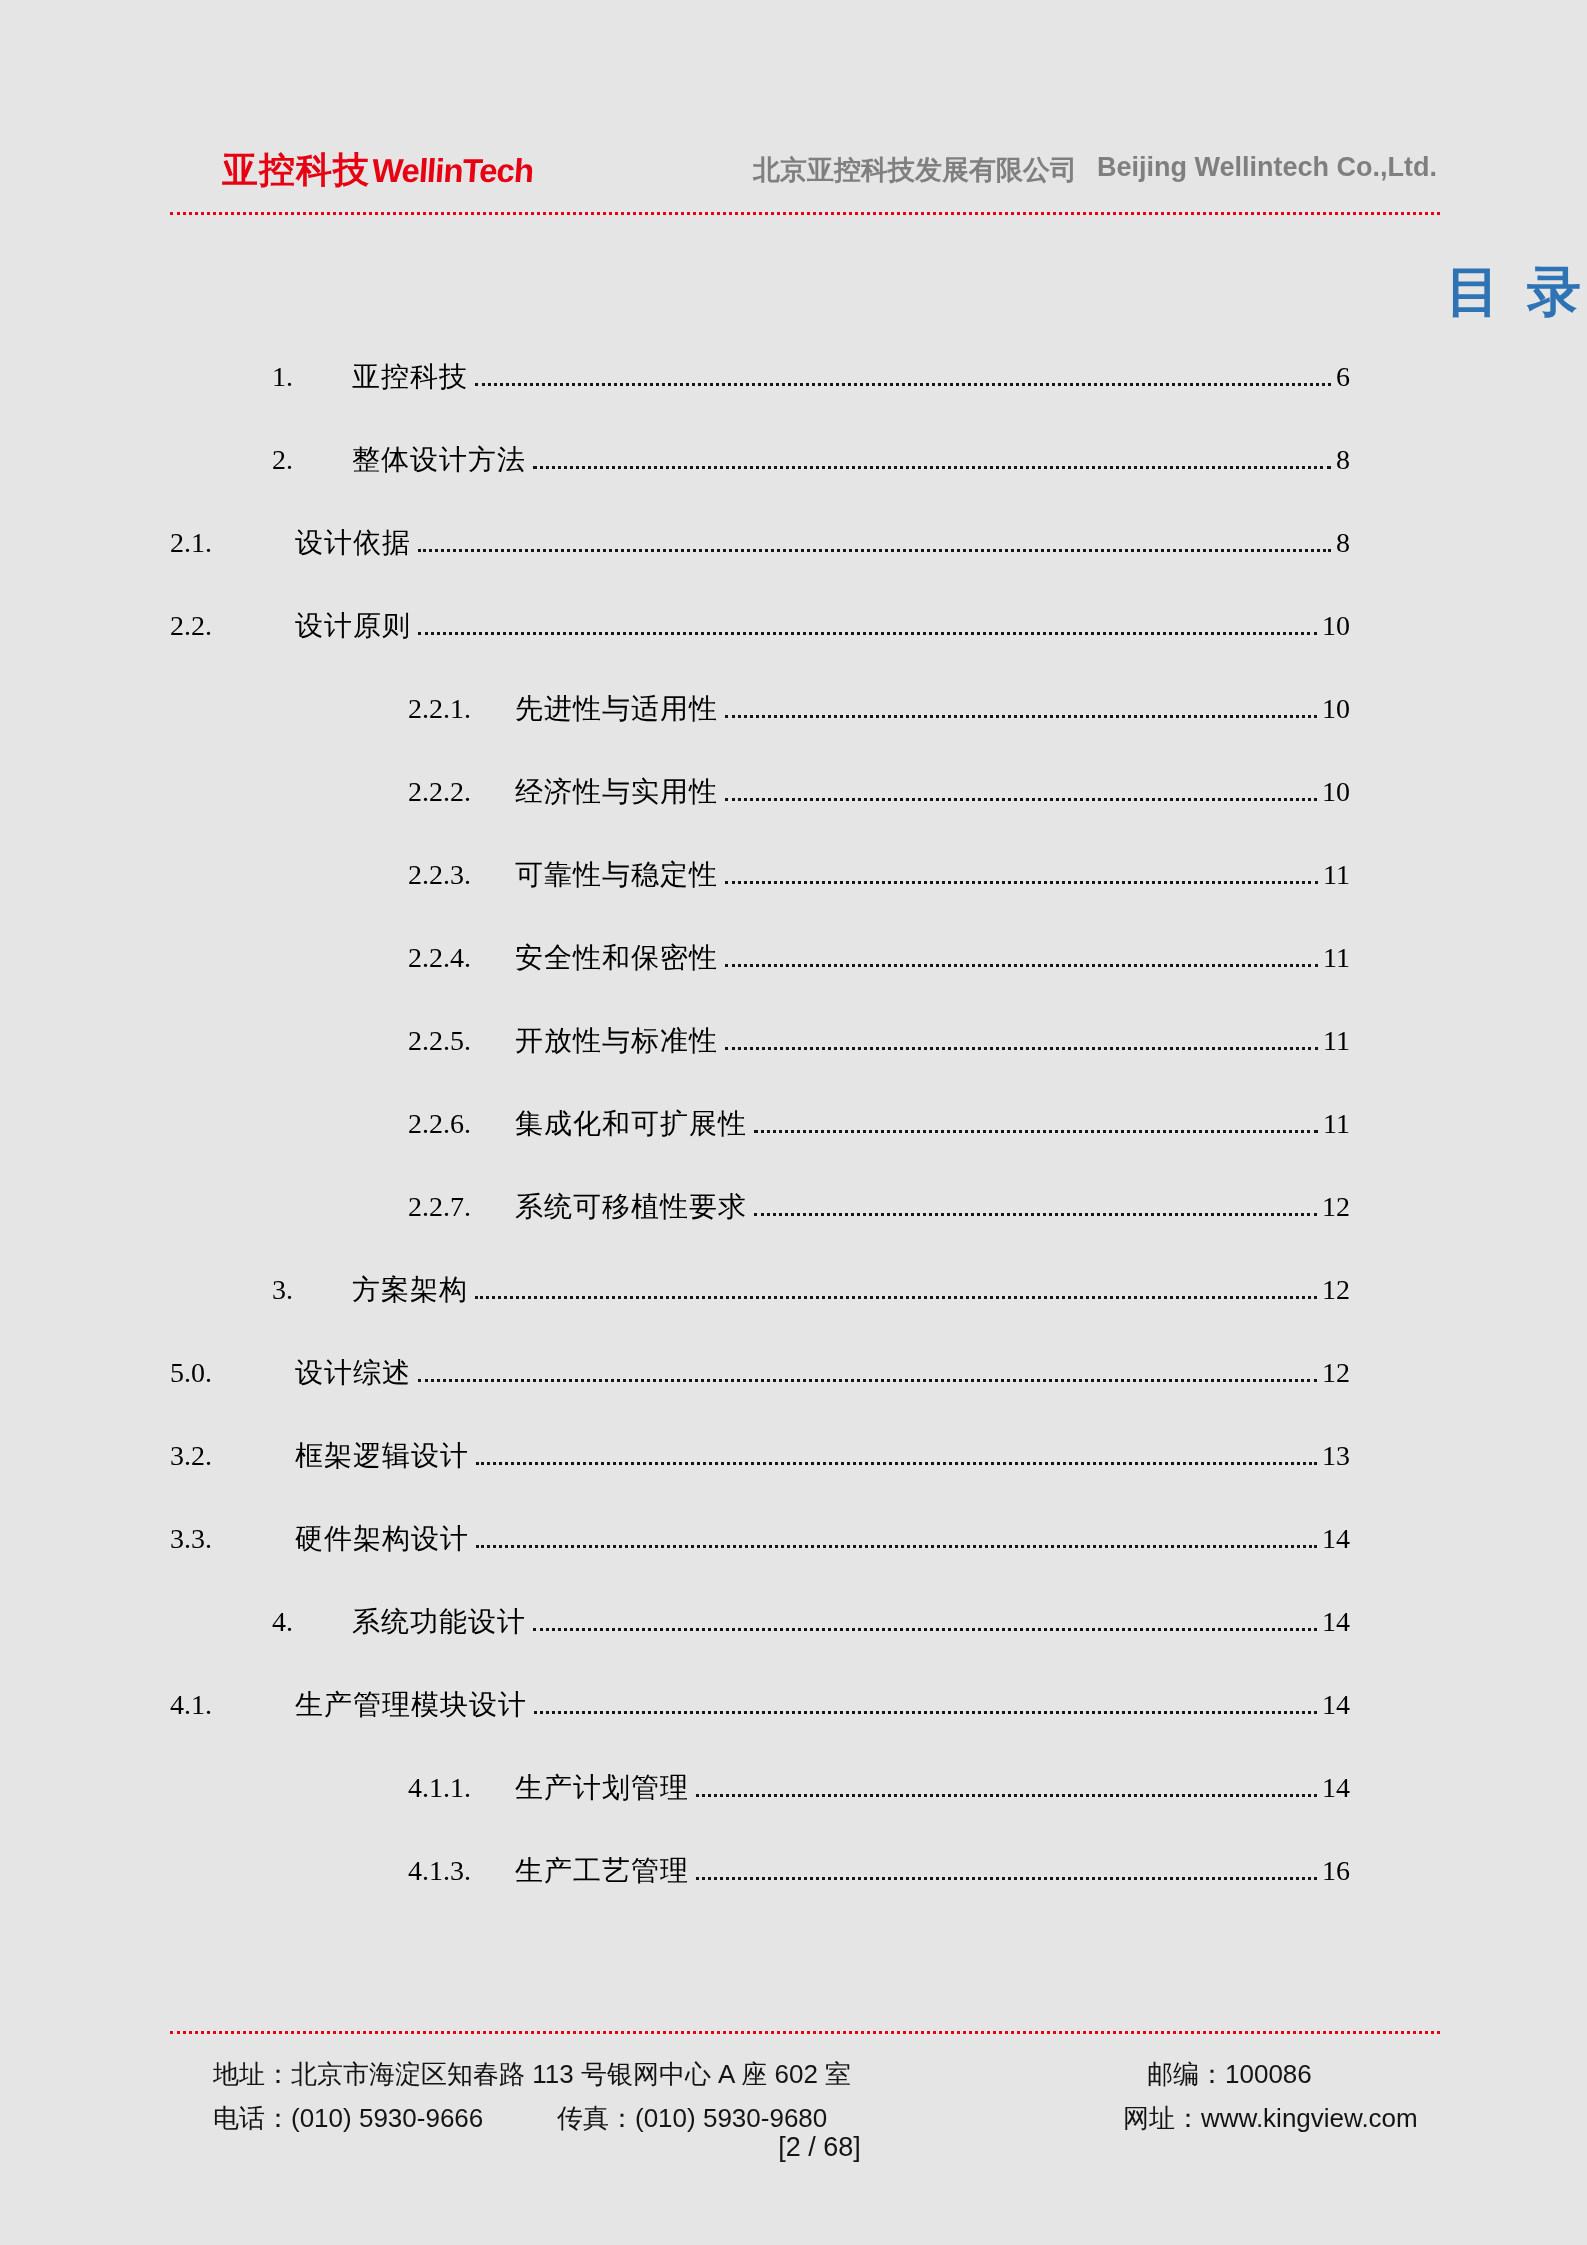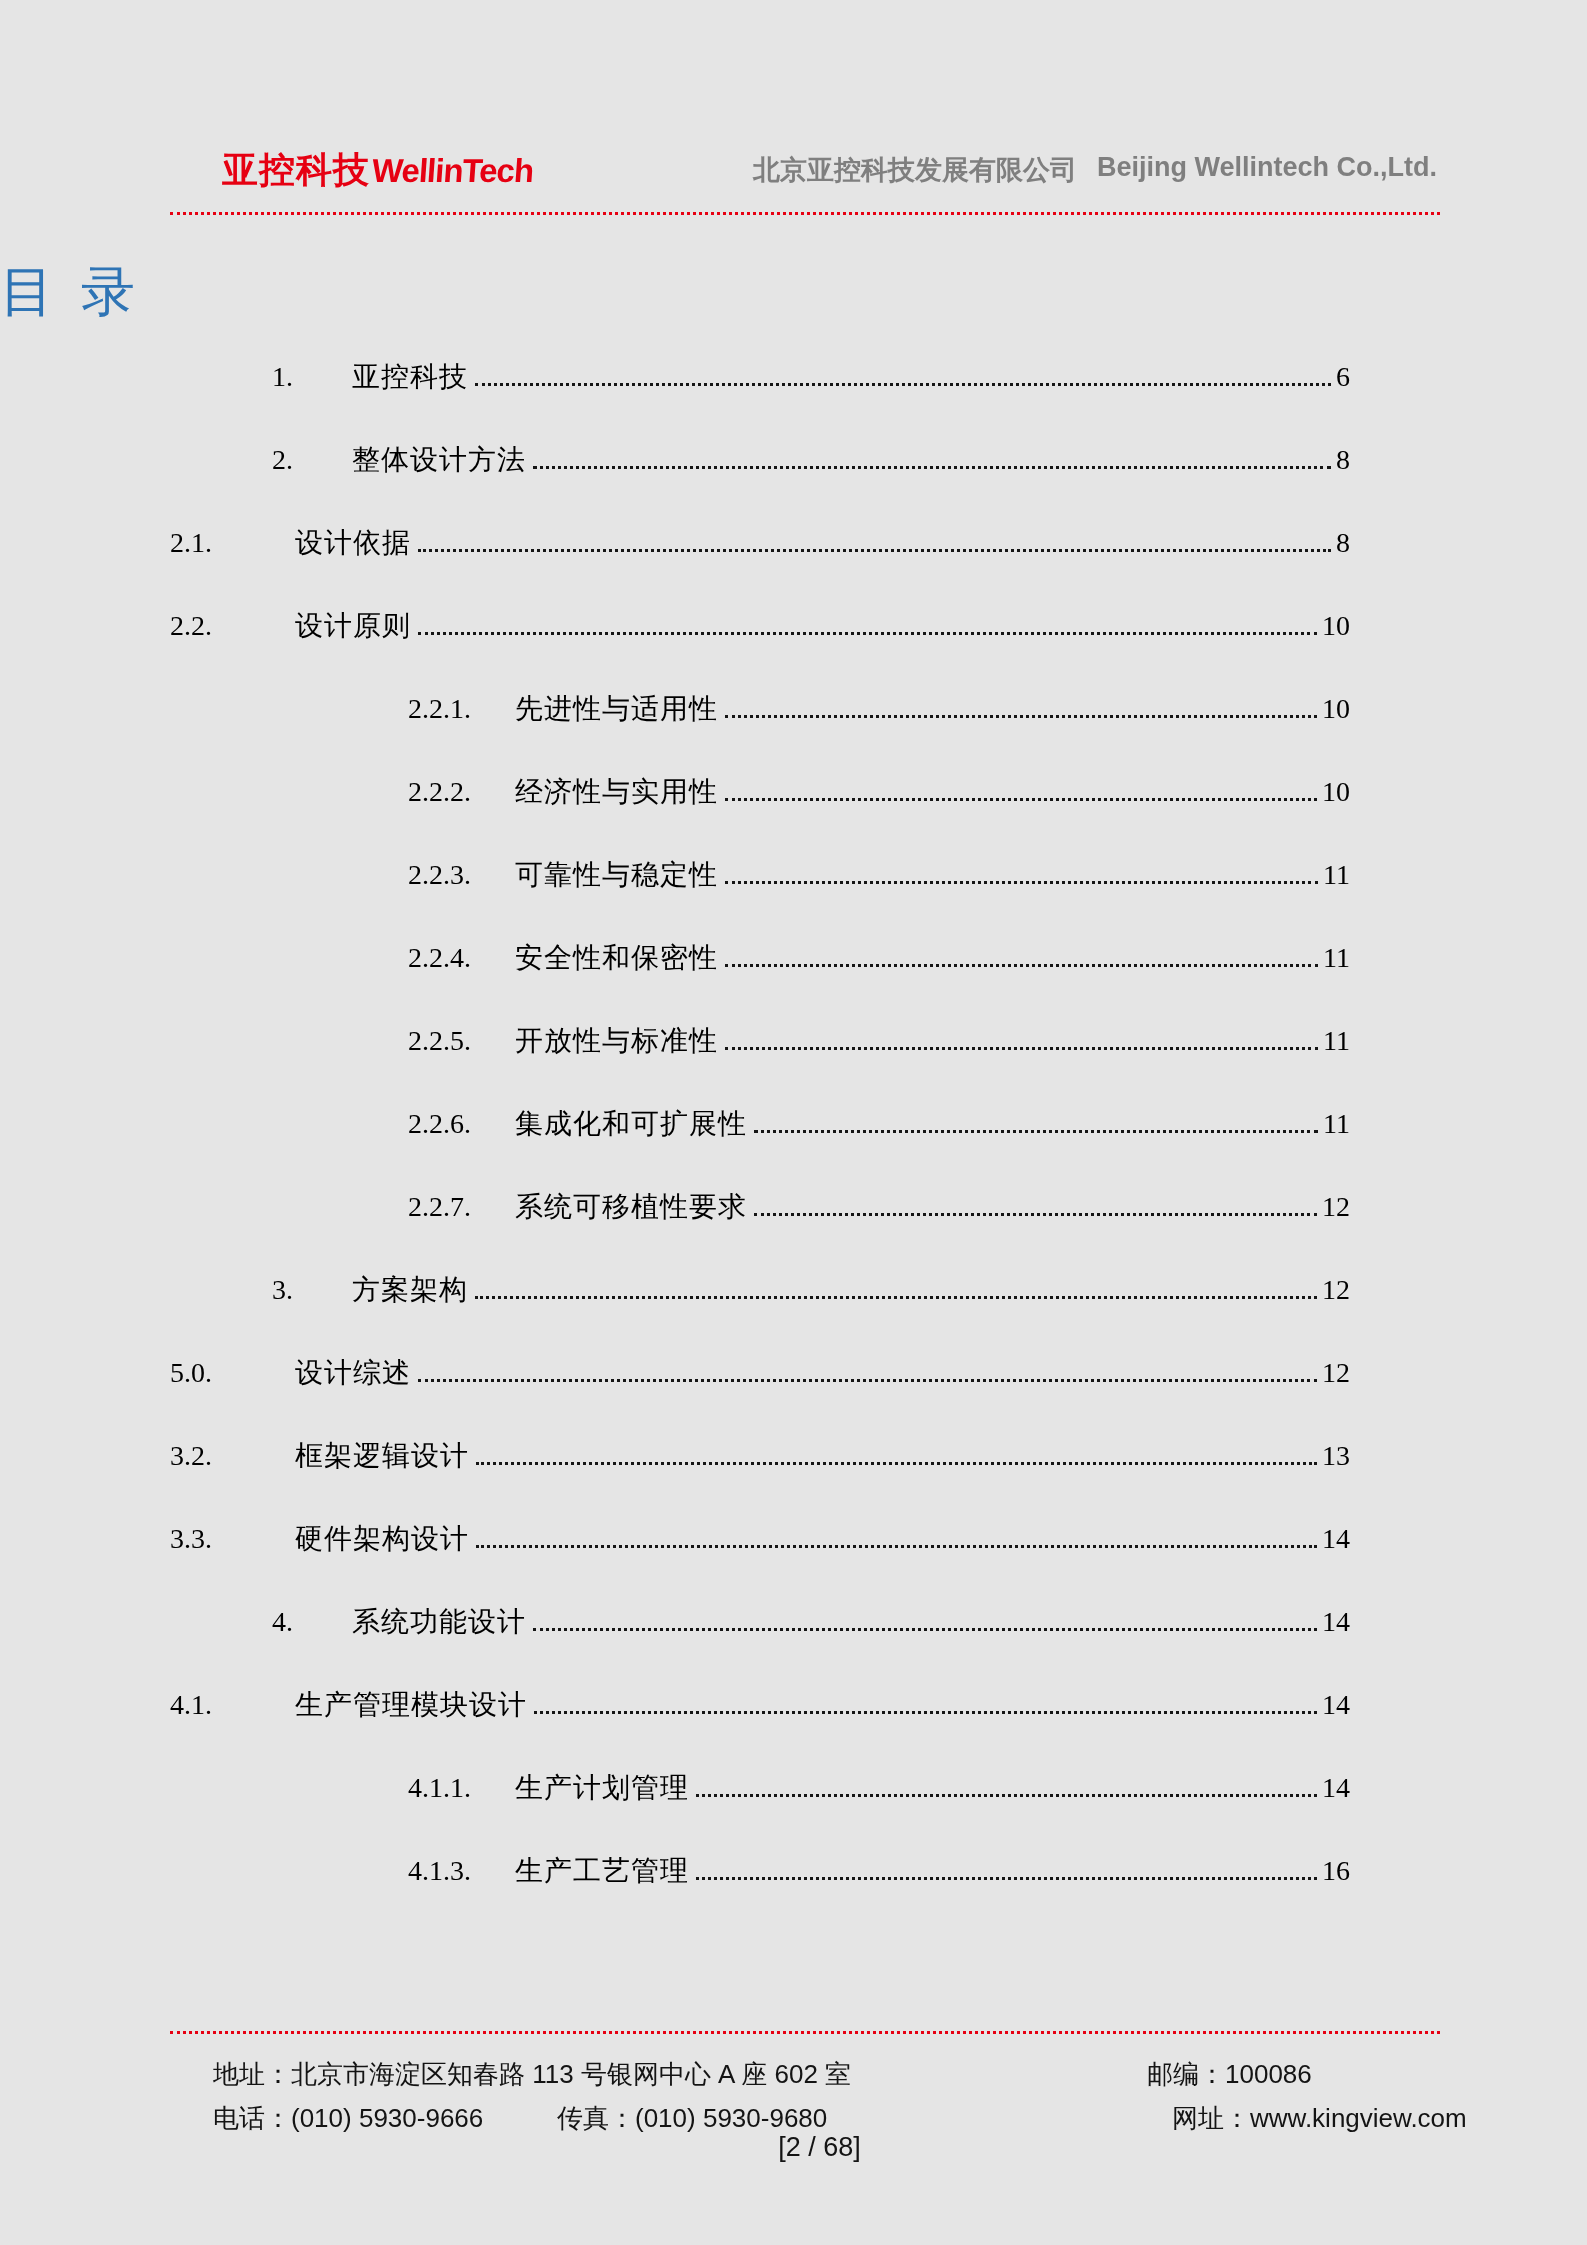--- a/index.html
+++ b/index.html
@@ -33,22 +33,22 @@
   .rule{
     position:absolute;left:170px;right:147px;height:0;
     border-top:3px dotted var(--brand-red);
   }
   .rule.top{top:212px;}
   .rule.bottom{top:2031px;}
 
   
   .doc-title{
     position:absolute;top:256px;left:0;width:100%;
-    text-align:left;color:var(--title-blue);
-    font-size:54px;font-weight:400;letter-spacing:6px;
+    text-align:right;color:var(--title-blue);
+    font-size:54px;font-weight:700;letter-spacing:6px;
   }
 
   
   .toc{
     position:absolute;left:170px;top:334px;width:1180px;
   }
   .toc-row{
     display:flex;align-items:baseline;
     height:83px;padding-top:24px;
   }
@@ -79,21 +79,21 @@
 
   
   .footer-item{
     position:absolute;font-size:26px;color:#141414;white-space:nowrap;
     line-height:36px;
   }
   .f-address{left:213px;top:2056px;}
   .f-zip{left:1147px;top:2056px;}
   .f-phone{left:213px;top:2100px;}
   .f-fax{left:557px;top:2100px;}
-  .f-web{left:1172px;top:2100px;}
+  .f-web{left:1123px;top:2100px;}
   .page-indicator{
     position:absolute;left:0;top:2132px;width:100%;
     text-align:center;font-size:27px;font-weight:400;color:#141414;margin-left:26px;
   }
 </style>
 </head>
 <body>
 
 <div class="page">
 

